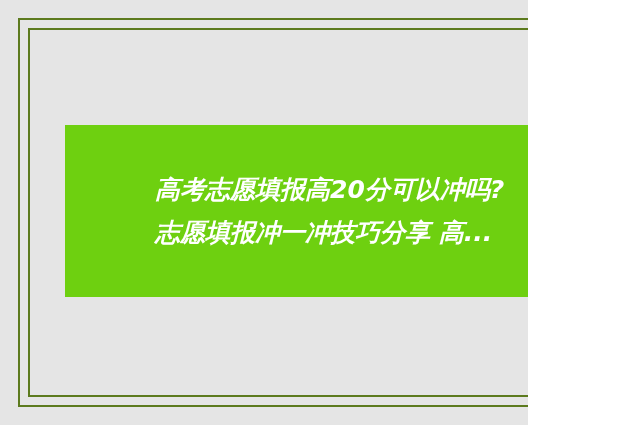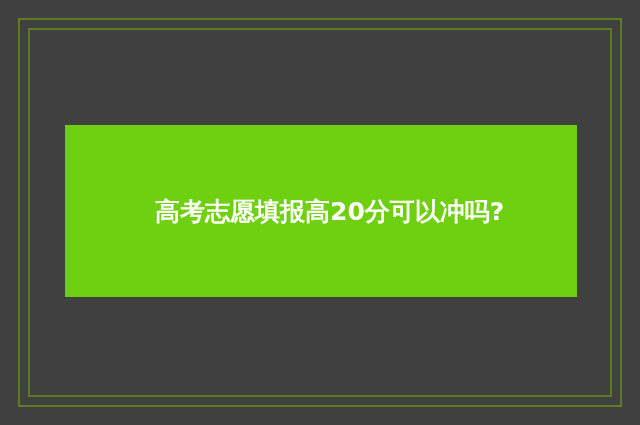--- a/index.html
+++ b/index.html
@@ -9,24 +9,25 @@
 
   body {
     width: 640px;
     height: 425px;
     overflow: hidden;
     font-family: "DejaVu Sans", "Liberation Sans", sans-serif;
   }
 
   #poster {
     position: relative;
-    width: 640px;
+    width: 528px;
     height: 425px;
-    background: #404040;
+    background: #e5e5e5;
     overflow: hidden;
+    font-style: italic;
   }
 
   
   .frame-outer {
     position: absolute;
     left: 18px;
     top: 18px;
     width: 604px;
     height: 389px;
     border: 2px solid #5C7A1E;
@@ -83,17 +84,18 @@
 <div id="poster">
 
   <div class="frame-outer"></div>
 
   <div class="frame-inner"></div>
 
   <div class="content-panel">
 
     <div class="headline">
       <span class="headline-line">高考志愿填报高20分可以冲吗?</span>
+      <span class="headline-line">志愿填报冲一冲技巧分享 高...</span>
     </div>
 
   </div>
 
 </div>
 
 </body></html>

